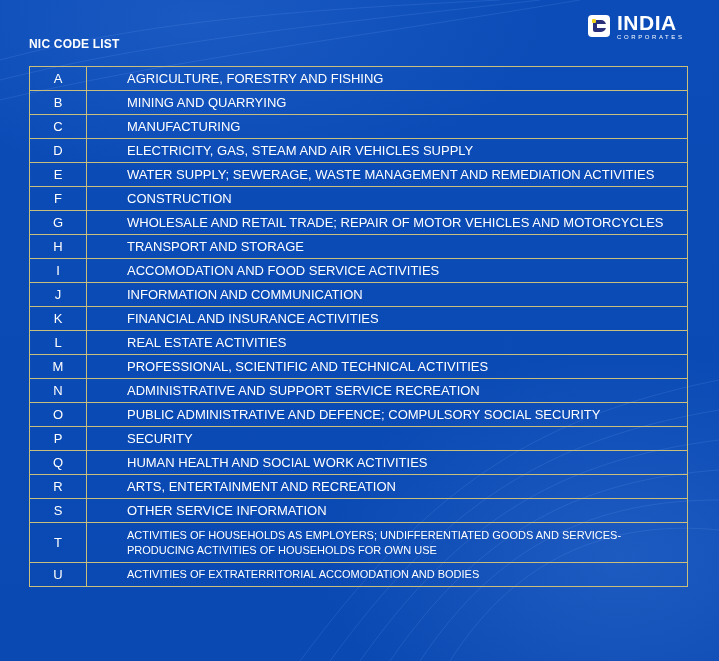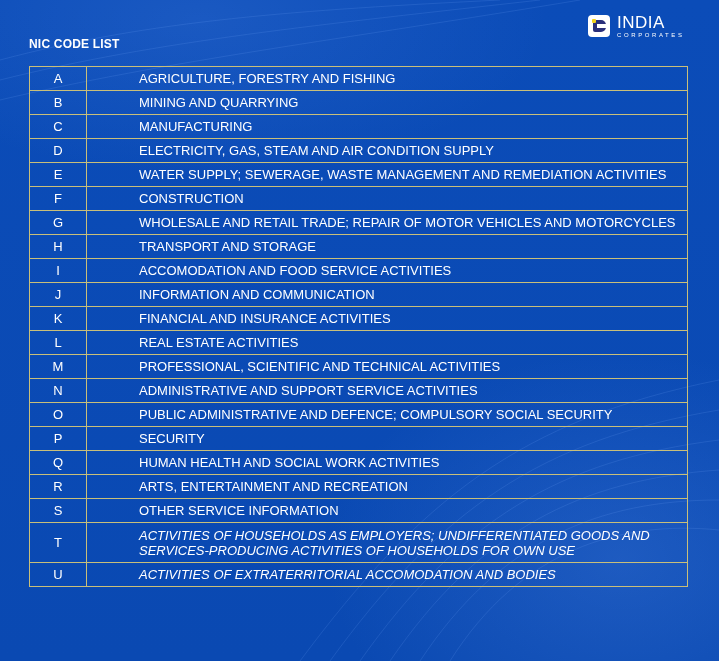--- a/index.html
+++ b/index.html
@@ -37,36 +37,36 @@
   }
   .logo-mark .notch {
     position: absolute; left: 9px; top: 9px; width: 9px; height: 4px;
     background: #ffffff;
   }
   .logo-mark .dot {
     position: absolute; left: 4px; top: 4px; width: 4px; height: 4px;
     background: #f2d21b; border-radius: 1px;
   }
   .logo-text { display: flex; flex-direction: column; line-height: 1; }
-  .logo-text .big { font-size: 17px; font-weight: normal; letter-spacing: 0.5px; }
+  .logo-text .big { font-size: 21px; font-weight: bold; letter-spacing: 0.5px; }
   .logo-text .small { font-size: 6px; letter-spacing: 2.6px; margin-top: 1px; }
   table.nic {
     position: absolute; left: 29px; top: 66px;
     width: 659px; border-collapse: collapse;
     table-layout: fixed;
   }
   table.nic td {
     border: 1.5px solid #c9bf7a;
     font-size: 13px; color: #ffffff;
     height: 23px; padding: 0; vertical-align: middle;
   }
   table.nic td.code { width: 56px; text-align: center; }
-  table.nic td.desc { padding-left: 52px; }
+  table.nic td.desc { padding-left: 40px; }
   table.nic tr.tall td { height: 39px; }
-  table.nic tr.tall td.desc, table.nic tr.small td.desc { font-size: 13px; line-height: 15px; font-style: italic; }
+  table.nic tr.tall td.desc, table.nic tr.small td.desc { font-size: 11px; line-height: 15px; }
 </style>
 </head>
 <body>
 
 <div class="bg-swirl"></div>
 <svg class="bg-lines" width="719" height="661" viewBox="0 0 719 661">
   <g fill="none" stroke="#7fb0ff" stroke-width="0.6">
     <path d="M300 661 C 420 500, 520 420, 719 380"></path>
     <path d="M330 661 C 440 510, 540 440, 719 410"></path>
     <path d="M360 661 C 460 520, 560 460, 719 440"></path>
@@ -102,21 +102,21 @@
     <tr>
         <td class="code">B</td>
         <td class="desc">MINING AND QUARRYING</td>
       </tr>
     <tr>
         <td class="code">C</td>
         <td class="desc">MANUFACTURING</td>
       </tr>
     <tr>
         <td class="code">D</td>
-        <td class="desc">ELECTRICITY, GAS, STEAM AND AIR CONDITION SUPPLY</td>
+        <td class="desc">ELECTRICITY, GAS, STEAM AND AIR VEHICLES SUPPLY</td>
       </tr>
     <tr>
         <td class="code">E</td>
         <td class="desc">WATER SUPPLY; SEWERAGE, WASTE MANAGEMENT AND REMEDIATION ACTIVITIES</td>
       </tr>
     <tr>
         <td class="code">F</td>
         <td class="desc">CONSTRUCTION</td>
       </tr>
     <tr>
@@ -142,21 +142,21 @@
     <tr>
         <td class="code">L</td>
         <td class="desc">REAL ESTATE ACTIVITIES</td>
       </tr>
     <tr>
         <td class="code">M</td>
         <td class="desc">PROFESSIONAL, SCIENTIFIC AND TECHNICAL ACTIVITIES</td>
       </tr>
     <tr>
         <td class="code">N</td>
-        <td class="desc">ADMINISTRATIVE AND SUPPORT SERVICE ACTIVITIES</td>
+        <td class="desc">ADMINISTRATIVE AND SUPPORT SERVICE RECREATION</td>
       </tr>
     <tr>
         <td class="code">O</td>
         <td class="desc">PUBLIC ADMINISTRATIVE AND DEFENCE; COMPULSORY SOCIAL SECURITY</td>
       </tr>
     <tr>
         <td class="code">P</td>
         <td class="desc">SECURITY</td>
       </tr>
     <tr>

